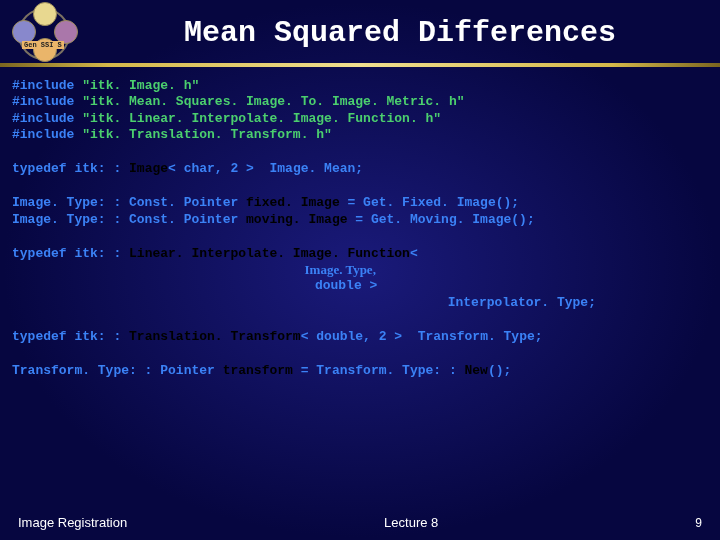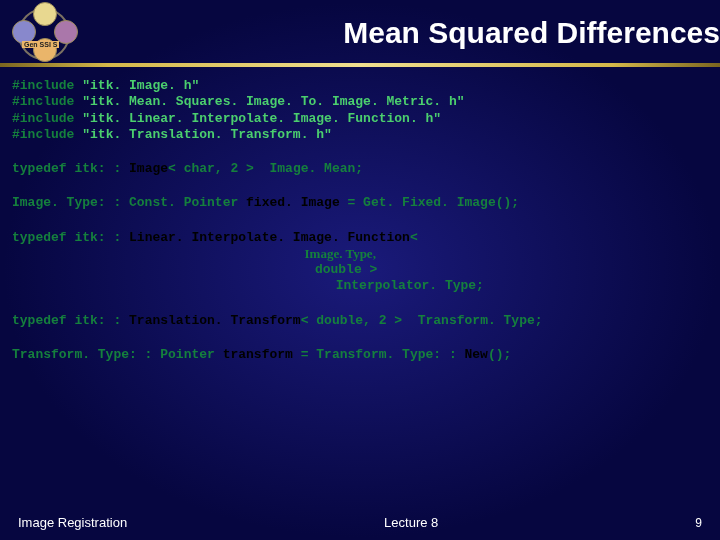--- a/index.html
+++ b/index.html
@@ -9,21 +9,22 @@
     background: radial-gradient(ellipse at center, #1a1a7a 0%, #060640 70%);
     font-family: Arial, sans-serif;
     color: #fff;
     position: relative;
   }
   .header {
     position: relative;
     height: 66px;
     display: flex;
     align-items: center;
-    justify-content: flex-end;
+    justify-content: center;
+    font-family: Liberation Mono, monospace;
   }
   .logo {
     position: absolute;
     left: 8px;
     top: 2px;
     width: 70px;
     height: 60px;
   }
   .logo-circle {
     position: absolute;
@@ -73,26 +74,26 @@
     position: absolute;
     top: 78px;
     left: 12px;
     right: 12px;
     font-family: "Courier New", monospace;
     font-size: 13px;
     font-weight: bold;
     line-height: 1.25;
   }
   .block { margin-bottom: 18px; }
-  .yellow { color: #15803d; }
+  .yellow { color: #3b82f6; }
   .orange { color: #000000; }
   .green  { color: #4bcf6e; }
   .indent11 { padding-left: 22.5em; font-family: Liberation Serif, serif; }
   .indent12 { padding-left: 23.3em; }
-  .indent13 { padding-left: 24.9em; }
+  .indent13 { padding-left: 24.9em; text-align: center; }
   .footer {
     position: absolute;
     bottom: 10px;
     left: 18px;
     right: 18px;
     display: flex;
     justify-content: space-between;
     align-items: center;
     font-family: Arial, sans-serif;
     font-size: 13px;
@@ -128,20 +129,21 @@
 
   <div class="block">
     <span class="yellow">typedef</span>
     <span class="yellow">itk: :</span>
     <span class="orange">Image</span><span class="yellow">&lt; char, 2 &gt;</span>&nbsp;
     <span class="yellow">Image. Mean;</span>
   </div>
 
   <div class="block">
     <div><span class="yellow">Image. Type: : Const. Pointer</span> <span class="orange">fixed. Image</span><span class="yellow">  = Get. Fixed. Image();</span></div>
+    <div><span class="yellow">Image. Type: : Const. Pointer</span> <span class="orange">moving. Image</span><span class="yellow"> = Get. Moving. Image();</span></div>
   </div>
 
   <div class="block">
     <div><span class="yellow">typedef</span> <span class="yellow">itk: :</span> <span class="orange">Linear. Interpolate. Image. Function</span><span class="yellow">&lt;</span></div>
     <div class="indent11"><span class="yellow">Image. Type,</span></div>
     <div class="indent12"><span class="yellow">double &gt;</span></div>
     <div class="indent13"><span class="yellow">Interpolator. Type;</span></div>
   </div>
 
 

